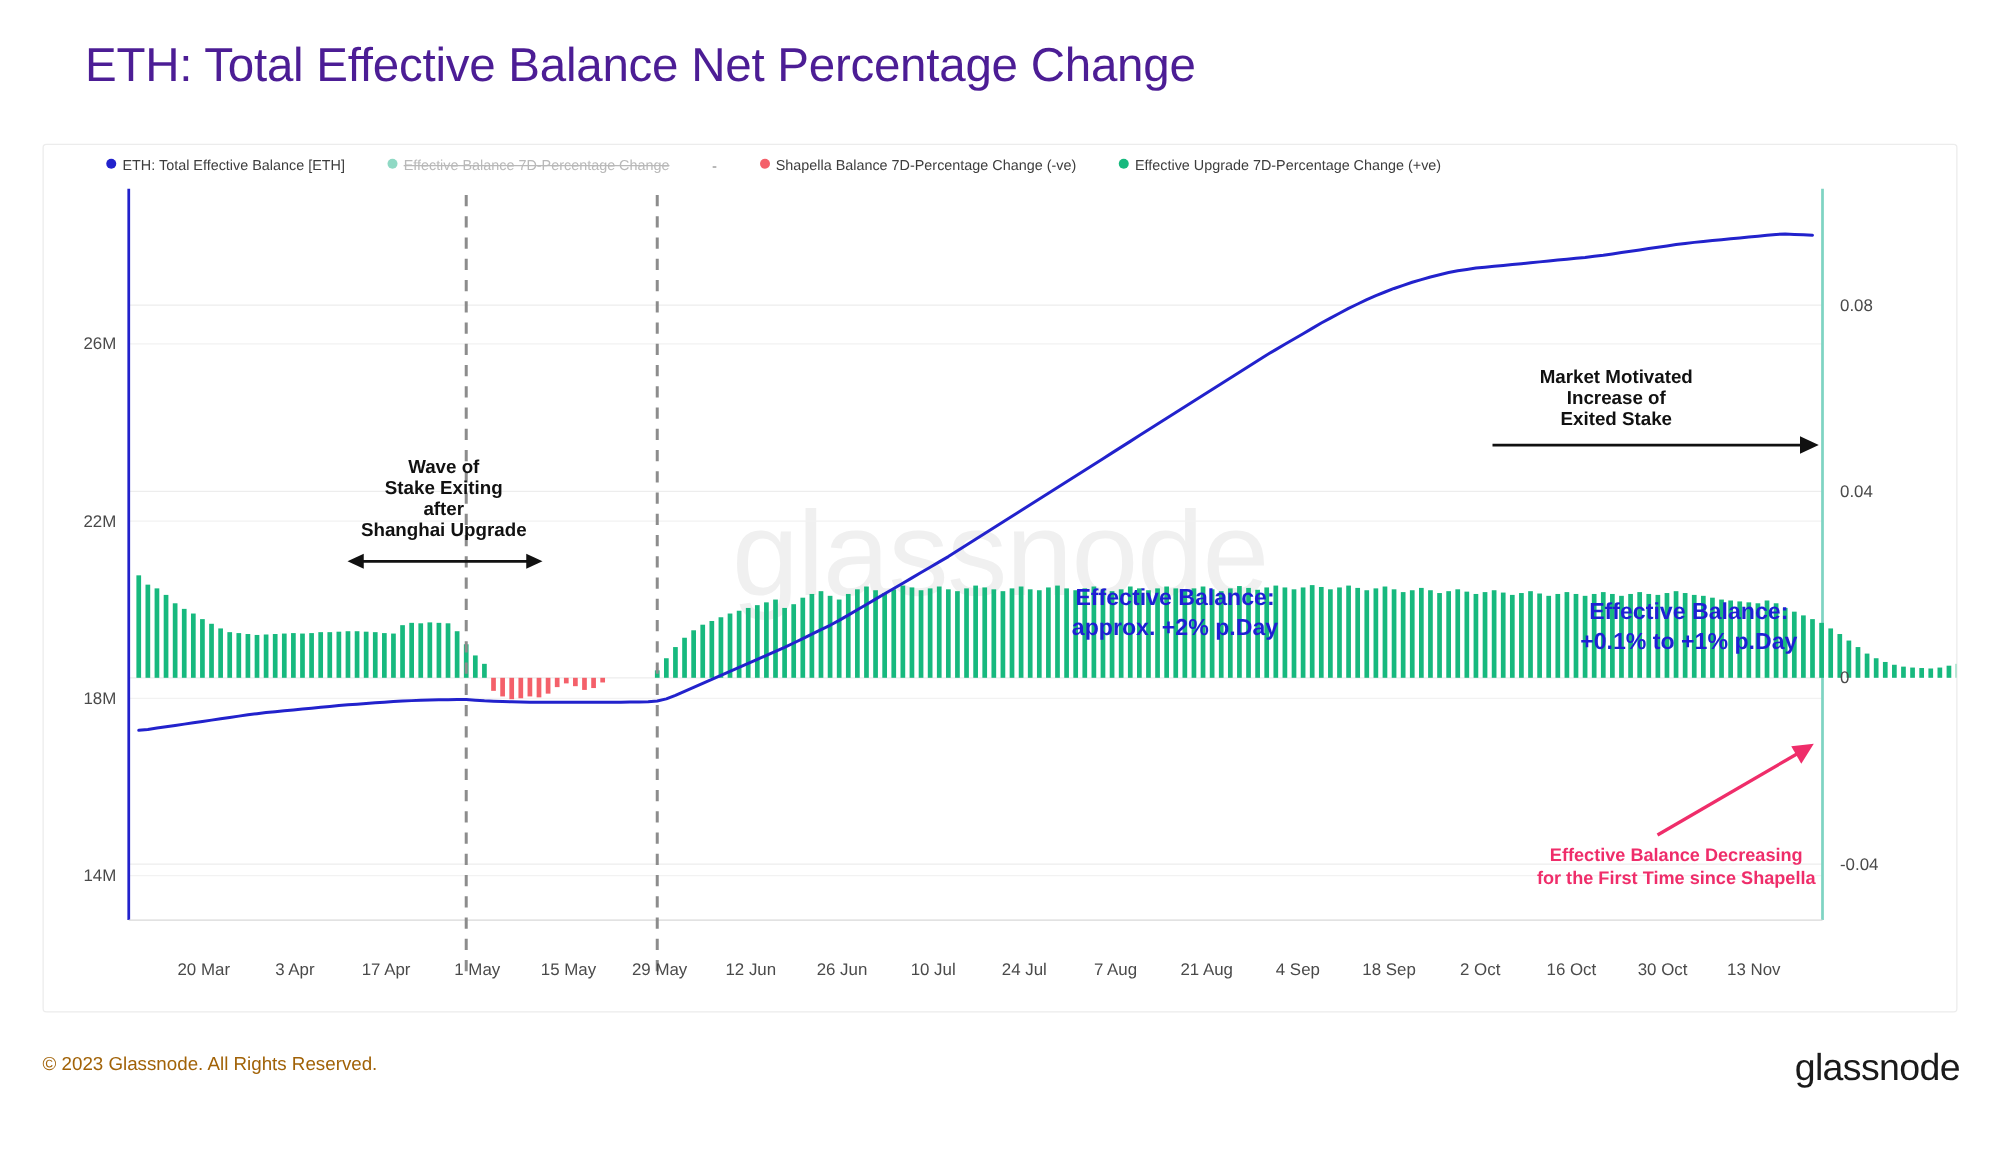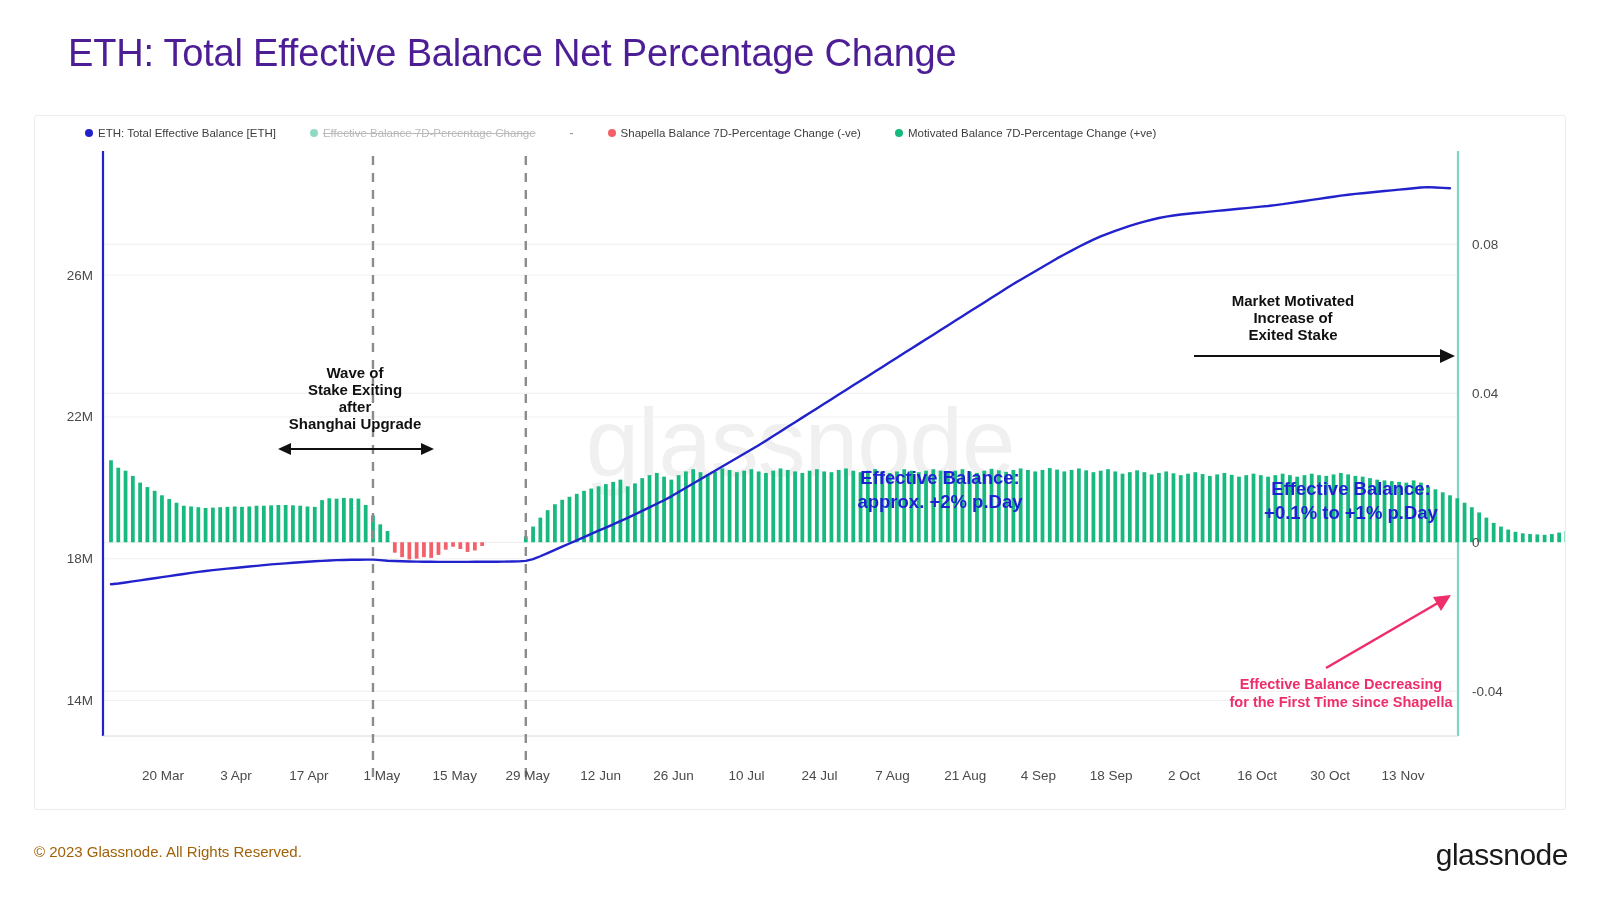--- a/index.html
+++ b/index.html
@@ -37,21 +37,21 @@
     position: absolute;
     left: 50px; top: 10px;
     display: flex;
     align-items: center;
     gap: 0px;
     font-size: 11.5px;
     color: #3d3d3d;
   }
   .legend-item {
     display: flex;
-    align-items: center;
+    align-items: flex-start;
     gap: 5px;
     margin-right: 34px;
     white-space: nowrap;
     cursor: pointer;
   }
   .legend-dot {
     width: 8px; height: 8px;
     border-radius: 50%;
     display: inline-block;
     flex: 0 0 auto;
@@ -121,21 +121,21 @@
         <span class="legend-dot" style="background:#8fd9c4"></span>
         <span class="legend-label">Effective Balance 7D-Percentage Change</span>
       </div>
       <span class="legend-sep">-</span>
       <div class="legend-item">
         <span class="legend-dot" style="background:#f4606a"></span>
         <span class="legend-label">Shapella Balance 7D-Percentage Change (-ve)</span>
       </div>
       <div class="legend-item">
         <span class="legend-dot" style="background:#17b97e"></span>
-        <span class="legend-label">Motivated Balance 7D-Percentage Change (+ve)</span>
+        <span class="legend-label">Effective Upgrade 7D-Percentage Change (+ve)</span>
       </div>
     </div>
 
     <svg id="plot" width="1530" height="690" viewBox="0 0 1530 690">
 
       <text class="wm" id="wm-text" x="765" y="360" text-anchor="middle">glassnode</text>
 
       <g id="gridlines">
           <line x1="68" x2="1423" y1="575.2866242038217" y2="575.2866242038217" stroke="#ededed" stroke-width="1"></line>
           <line x1="68" x2="1423" y1="426.24203821656056" y2="426.24203821656056" stroke="#ededed" stroke-width="1"></line>

